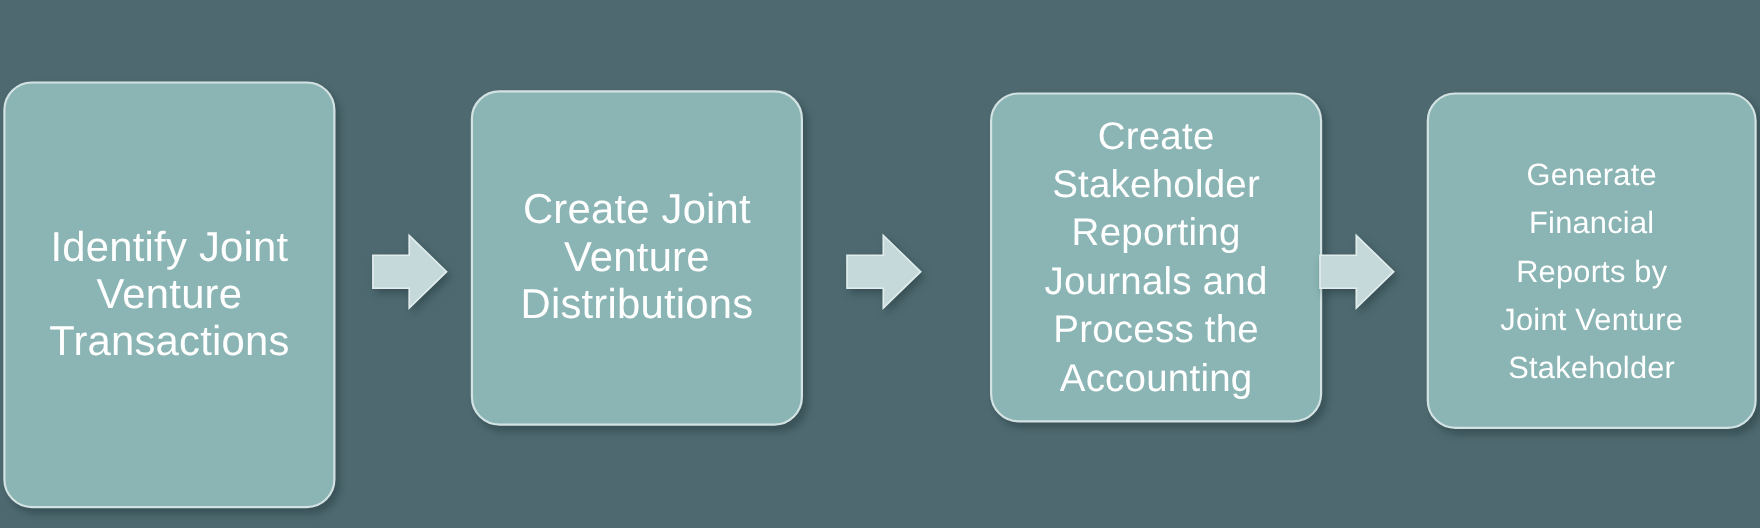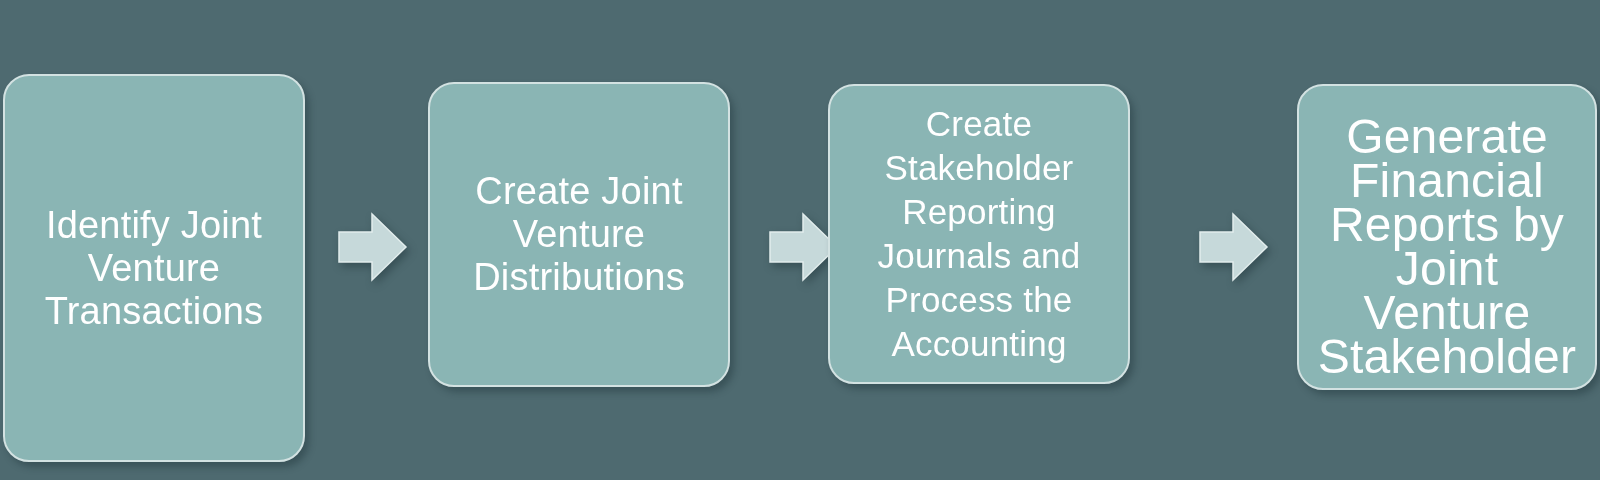--- a/index.html
+++ b/index.html
@@ -39,27 +39,27 @@
   .process-label {
     color: #ffffff;
     font-weight: 400;
     letter-spacing: 0.2px;
     white-space: pre-line;
     padding: 0 10px;
   }
 
   #box-1 { left: 3px;    top: 74px; width: 302px; height: 388px; }
   #box-2 { left: 428px;  top: 82px; width: 302px; height: 305px; align-items: center; }
-  #box-3 { left: 828px;  top: 84px; width: 302px; height: 300px; }
+  #box-3 { left: 900px;  top: 84px; width: 302px; height: 300px; }
   #box-4 { left: 1297px; top: 84px; width: 300px; height: 306px; }
 
   #box-1 .process-label { font-size: 38px; line-height: 43px; }
   #box-2 .process-label { font-size: 38px; line-height: 43px; }
   #box-3 .process-label { font-size: 35px; line-height: 44px; }
-  #box-4 .process-label { font-size: 48px; line-height: 44px; margin-top: 20px; }
+  #box-4 .process-label { font-size: 28px; line-height: 44px; margin-top: 20px; }
 
   
   .arrow-connector {
     position: absolute;
     width: 70px;
     height: 70px;
     top: 212px;
   }
   .arrow-connector svg {
     display: block;

